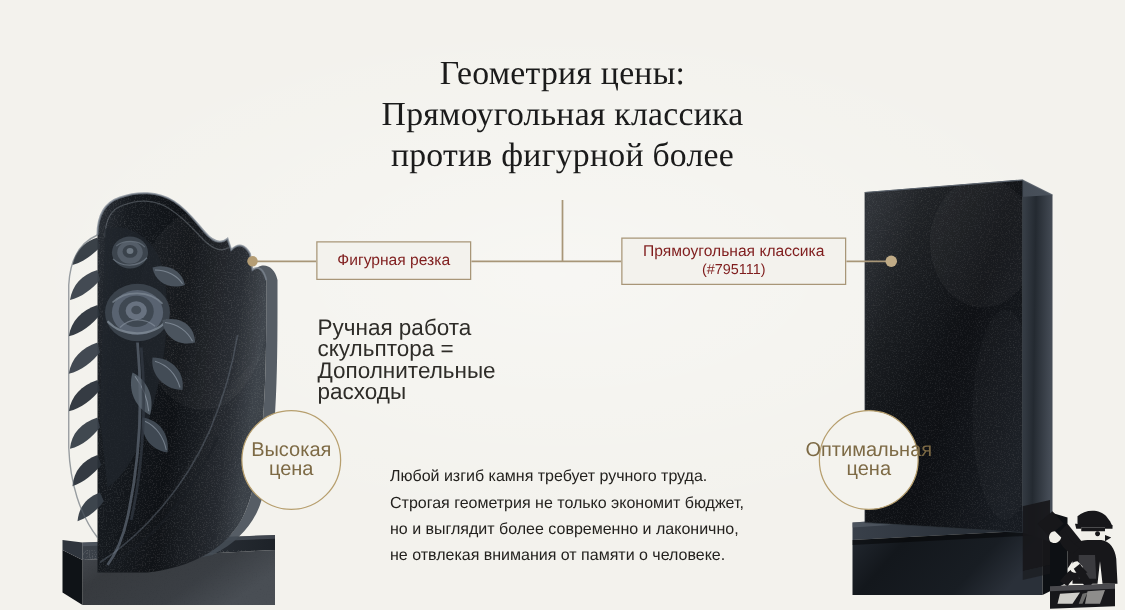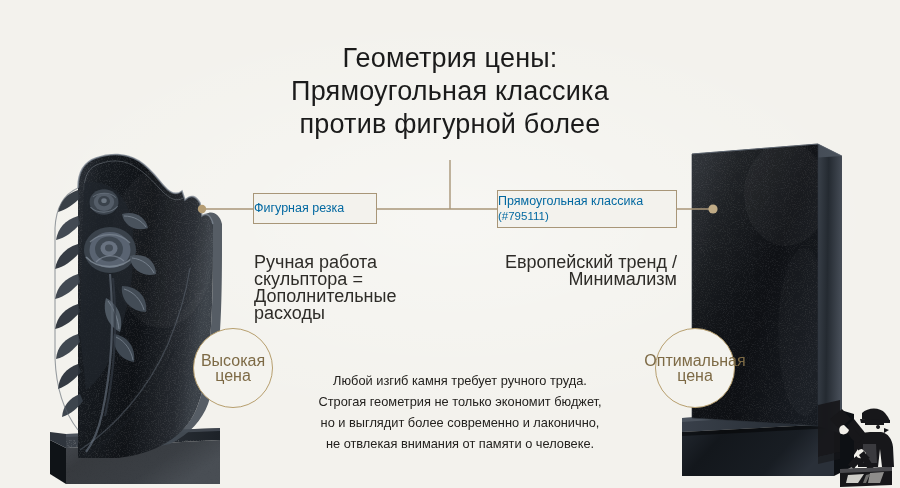--- a/index.html
+++ b/index.html
@@ -27,21 +27,21 @@
       radial-gradient(ellipse 70% 60% at 50% 45%, rgba(255,255,255,0.35), rgba(0,0,0,0) 70%);
   }
 
   
   .title {
     position: absolute;
     left: 0;
     top: 42px;
     width: 900px;
     text-align: center;
-    font-family: Liberation Sans, sans-serif;
+    font-family: Liberation Serif, serif;
     font-size: 27px;
     line-height: 33px;
     color: #1b1b1b;
     letter-spacing: 0.2px;
     z-index: 40;
   }
   .title span { display: block; }
 
   
   .mon-left {
@@ -73,27 +73,27 @@
     z-index: 20;
     pointer-events: none;
   }
 
   
   .labelbox {
     position: absolute;
     box-sizing: border-box;
     border: 1.4px solid #a89678;
     background: #f3f2ed;
-    color: #0369a1;
+    color: #7f1d1d;
     font-size: 12.5px;
     line-height: 15px;
     text-align: center;
     display: flex;
     flex-direction: column;
-    align-items: flex-start;
+    align-items: center;
     justify-content: center;
     z-index: 30;
   }
   #label-figured {
     left: 253px;
     top: 193px;
     width: 124px;
     height: 31px;
   }
   #label-classic {
@@ -146,21 +146,20 @@
   }
   #badge-left  { left: 193px; top: 328px; }
   #badge-right { left: 655px; top: 328px; }
 
   
   #body-text {
     position: absolute;
     left: 312px;
     top: 370px;
     width: 296px;
-    text-align: center;
     font-size: 12.8px;
     line-height: 21px;
     color: #24221f;
     z-index: 30;
   }
 
   
   #logo {
     position: absolute;
     left: 818px;
@@ -437,22 +436,20 @@
     <span>Фигурная резка</span>
   </div>
 
   <div class="labelbox" id="label-classic">
     <span>Прямоугольная классика</span>
     <span class="sub">(#795111)</span>
   </div>
 
   <div class="caption" id="caption-left">Ручная работа скульптора =
 Дополнительные расходы</div>
-  <div class="caption" id="caption-right">Европейский тренд /
-Минимализм</div>
 
   <div class="badge" id="badge-left">Высокая
 цена</div>
   <div class="badge" id="badge-right">Оптимальная
 цена</div>
 
   <div id="body-text">Любой изгиб камня требует ручного труда. Строгая геометрия не только экономит бюджет, но и выглядит более современно и лаконично, не отвлекая внимания от памяти о человеке.</div>
 
   <div id="logo">
     <svg viewBox="0 0 78 91" xmlns="http://www.w3.org/2000/svg">

